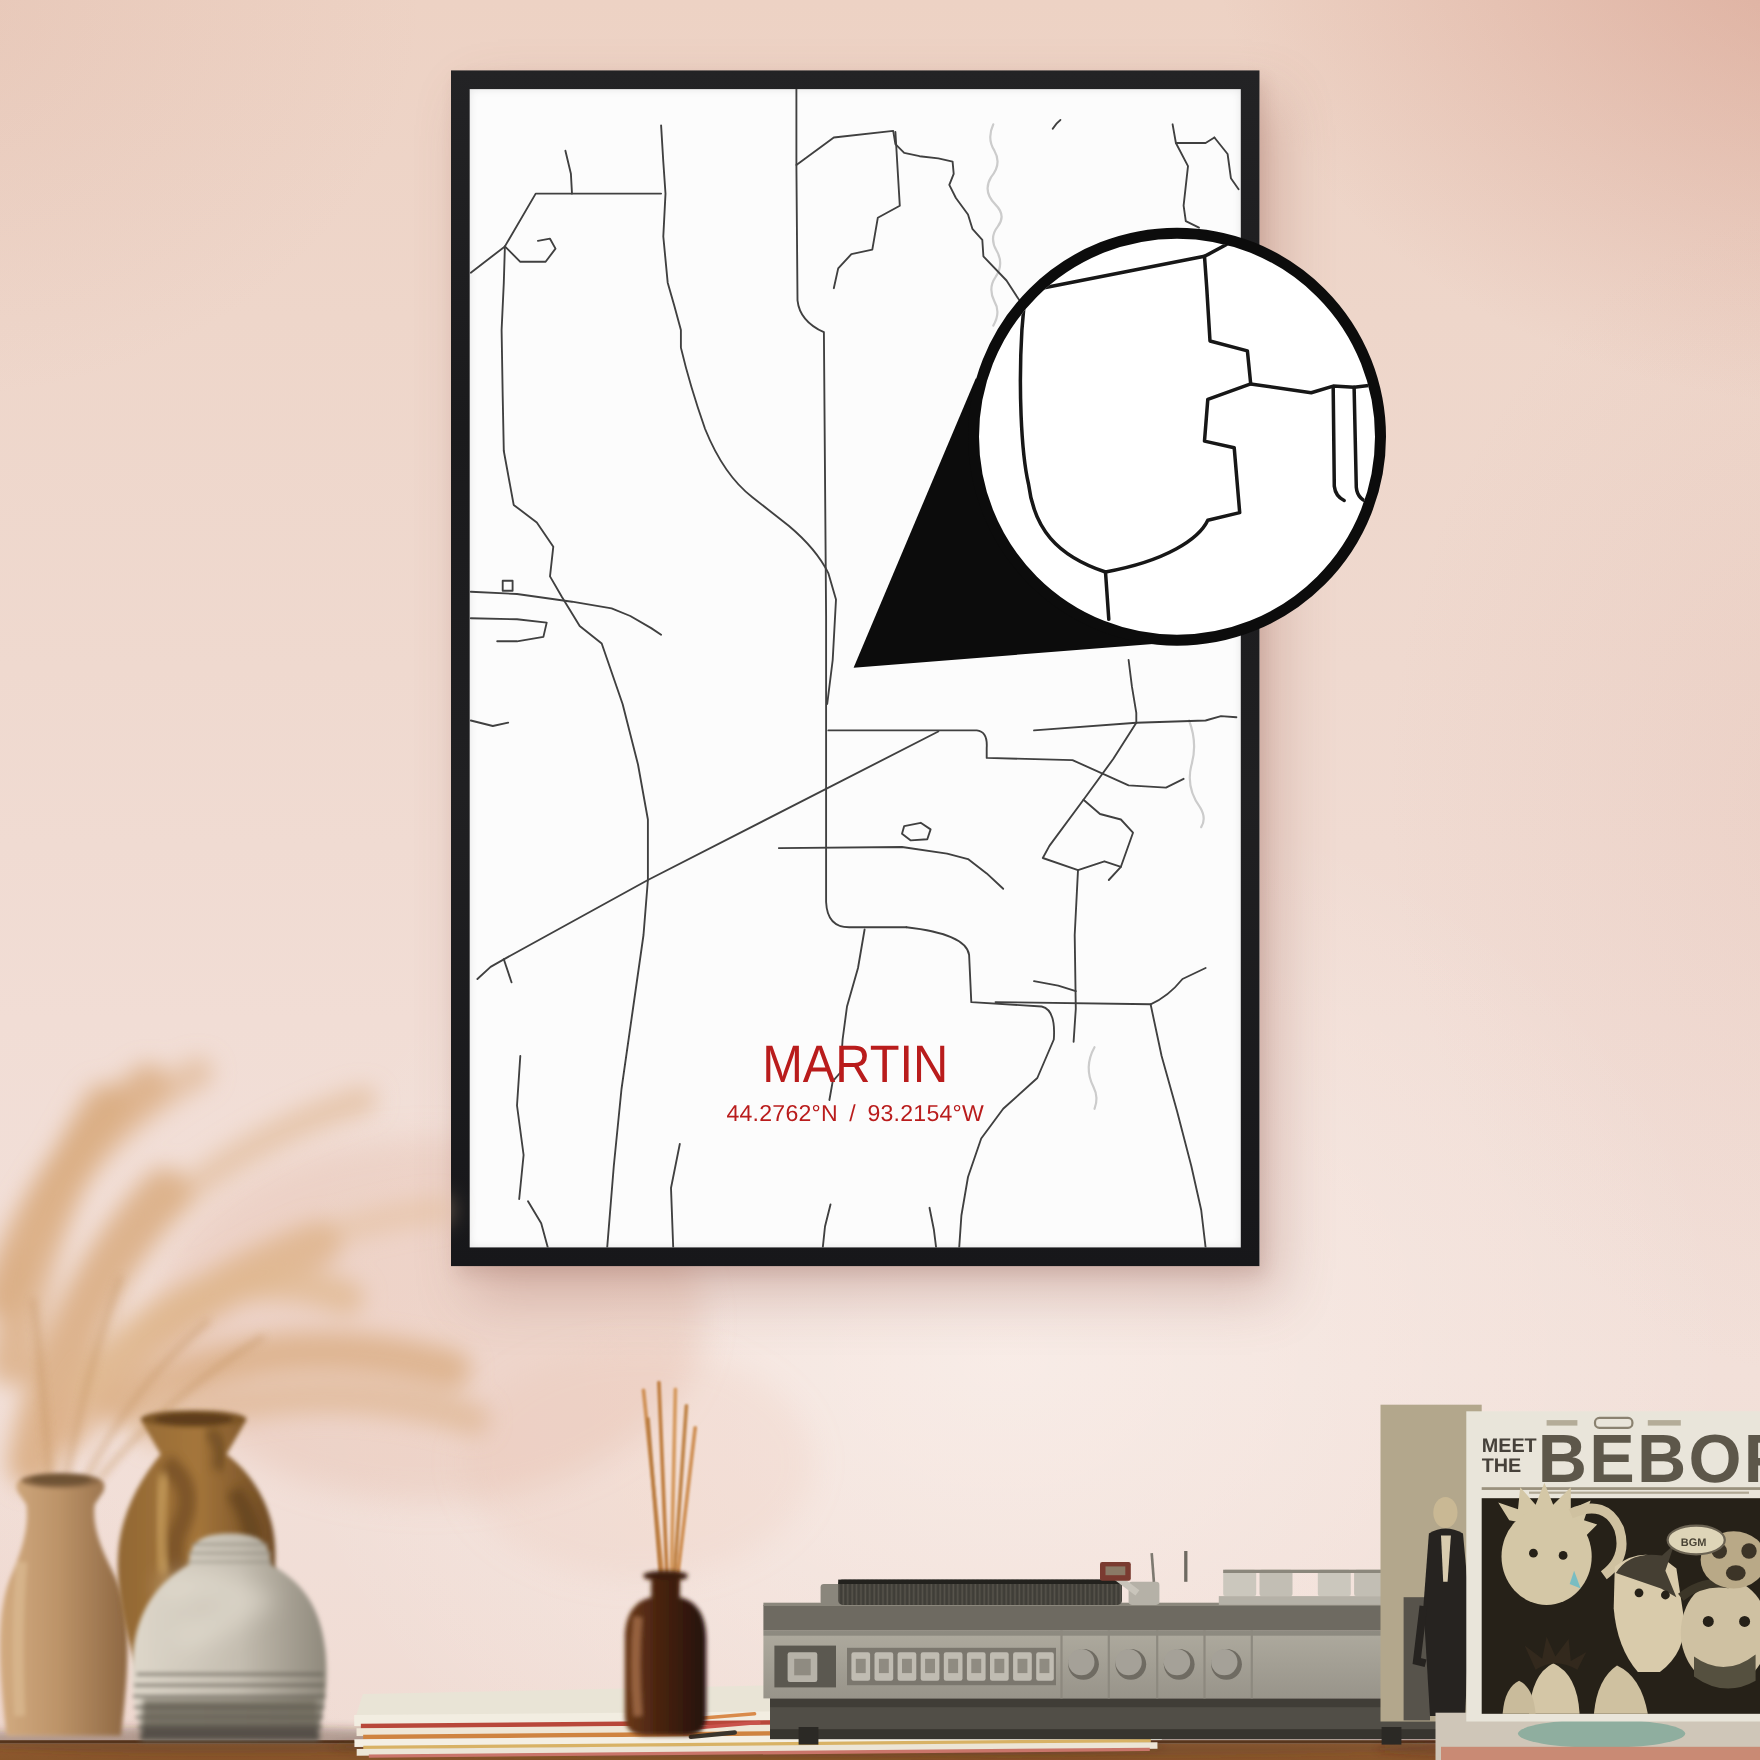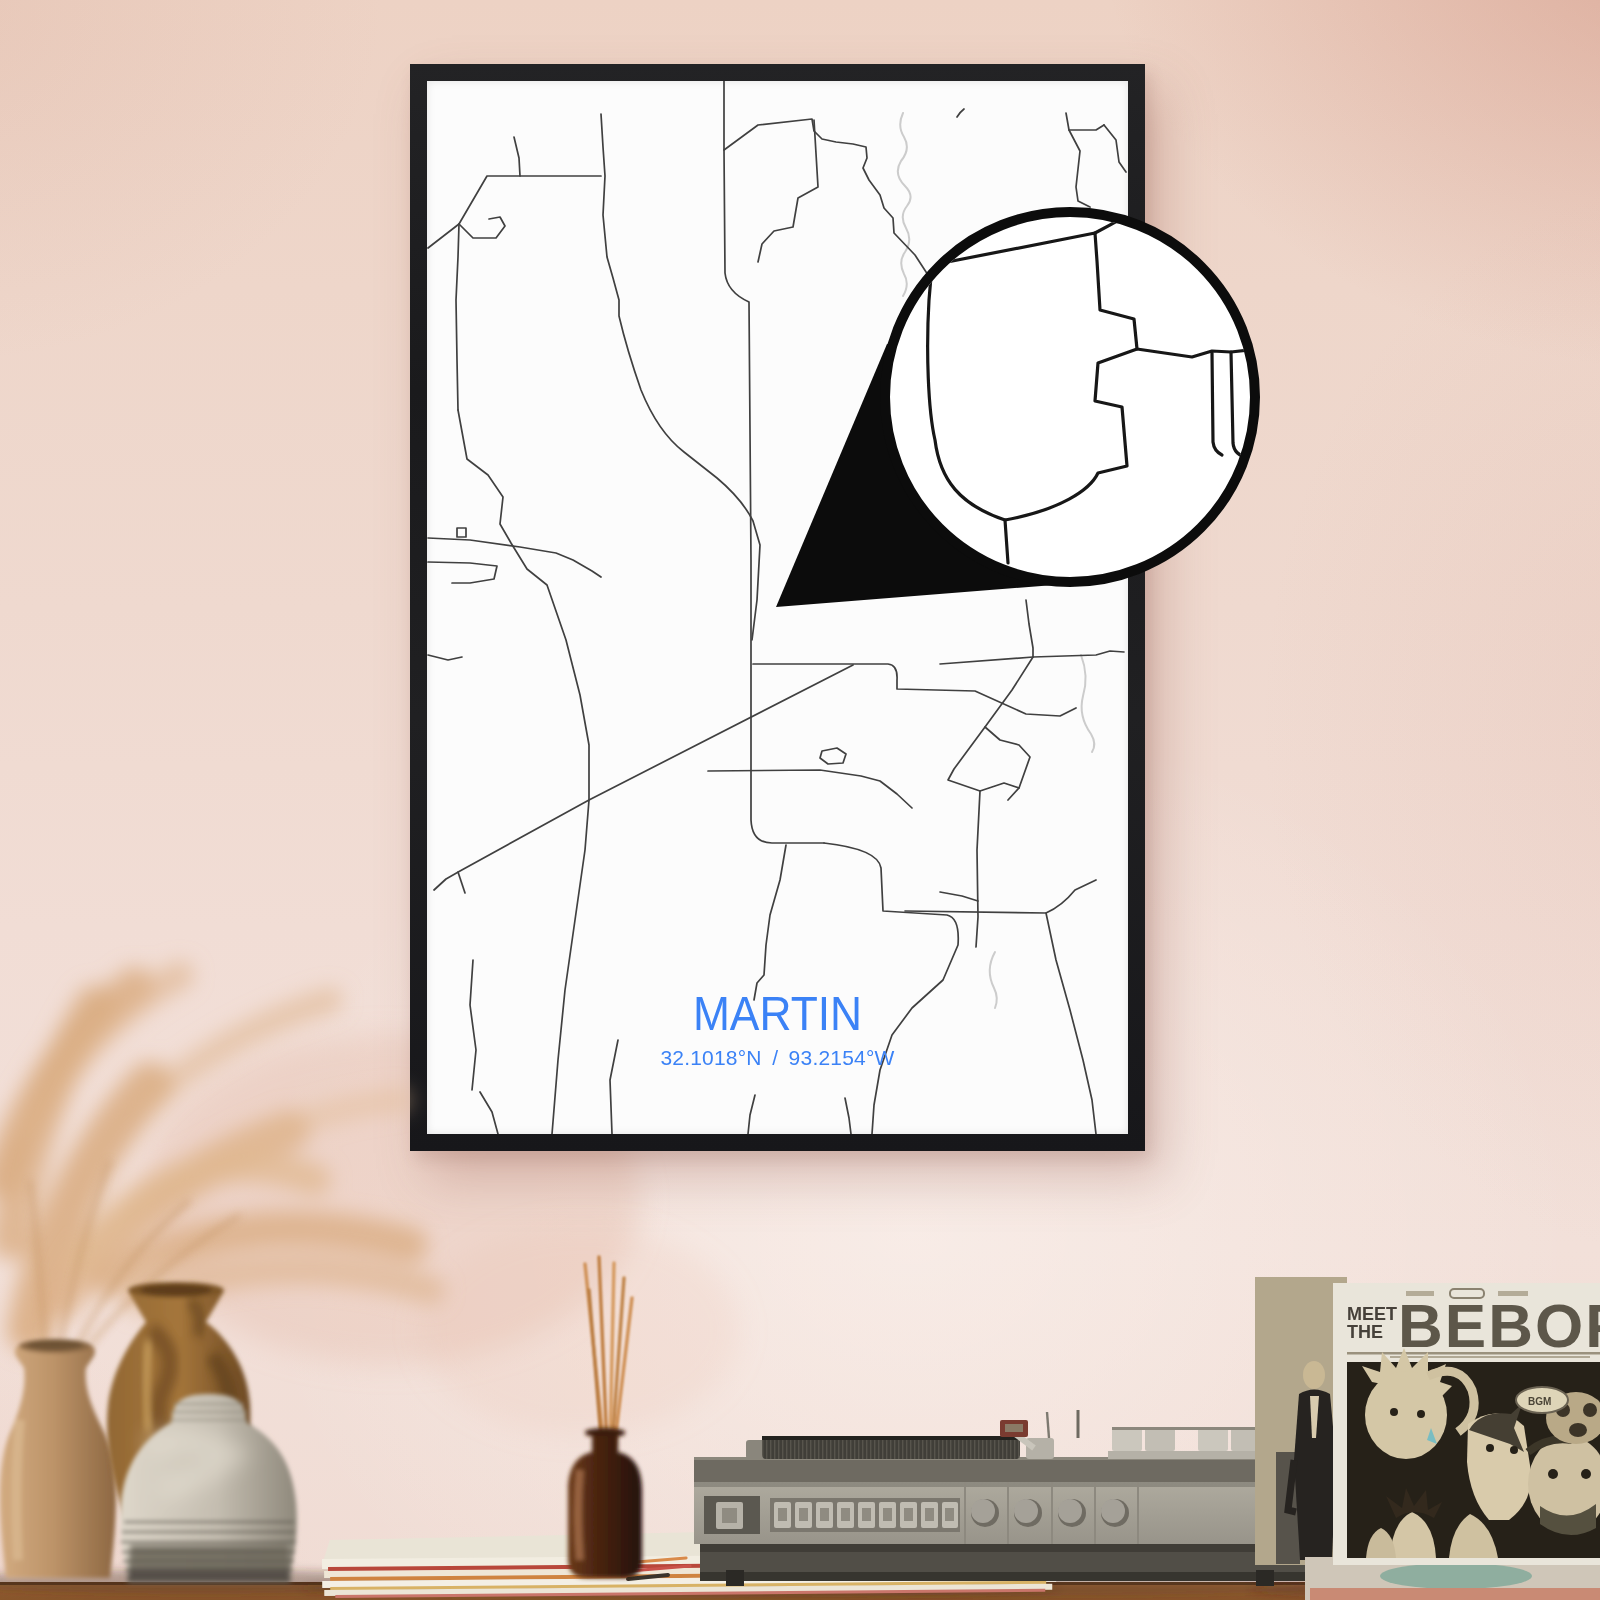--- a/index.html
+++ b/index.html
@@ -107,23 +107,23 @@
 
     <path d="M940,892 L962,896 L978,901"></path>
     <path d="M905,911 L1046,913 Q1062,906 1075,890 L1096,880"></path>
 
     <path d="M1046,913 L1056,960 L1070,1010 L1083,1060 L1092,1100 L1096,1134"></path>
 
     <path d="M845,1098 L849,1118 L851,1134"></path>
   </g>
 </svg>
 
-<div class="abs" id="title" style="left:427px;top:986px;width:701px;text-align:center;color:#3b82f6;">
+<div class="abs" id="title" style="left:427px;top:941px;width:701px;text-align:center;color:#b91c1c;">
   <div style="font-size:48px;letter-spacing:0px;transform:scaleX(0.924);transform-origin:50% 50%;">MARTIN</div>
-  <div style="font-size:21px;letter-spacing:0.2px;margin-top:5px;">32.1018°N  /  93.2154°W</div>
+  <div style="font-size:21px;letter-spacing:0.2px;margin-top:5px;">44.2762°N  /  93.2154°W</div>
 </div>
 
 <svg class="abs" id="zoomlens" style="left:0;top:0;" width="1600" height="1600" viewBox="0 0 1600 1600" fill="none">
 
   <path d="M776,607 L887,344 A190,190 0 0 1 1054,585 Z" fill="#0c0c0c"></path>
 
   <circle cx="1070" cy="397" r="185" fill="#ffffff" stroke="#0c0c0c" stroke-width="10"></circle>
 
   <g stroke="#171717" stroke-width="3.2" stroke-linejoin="round" stroke-linecap="round" clip-path="url(#lensclip)">
 

